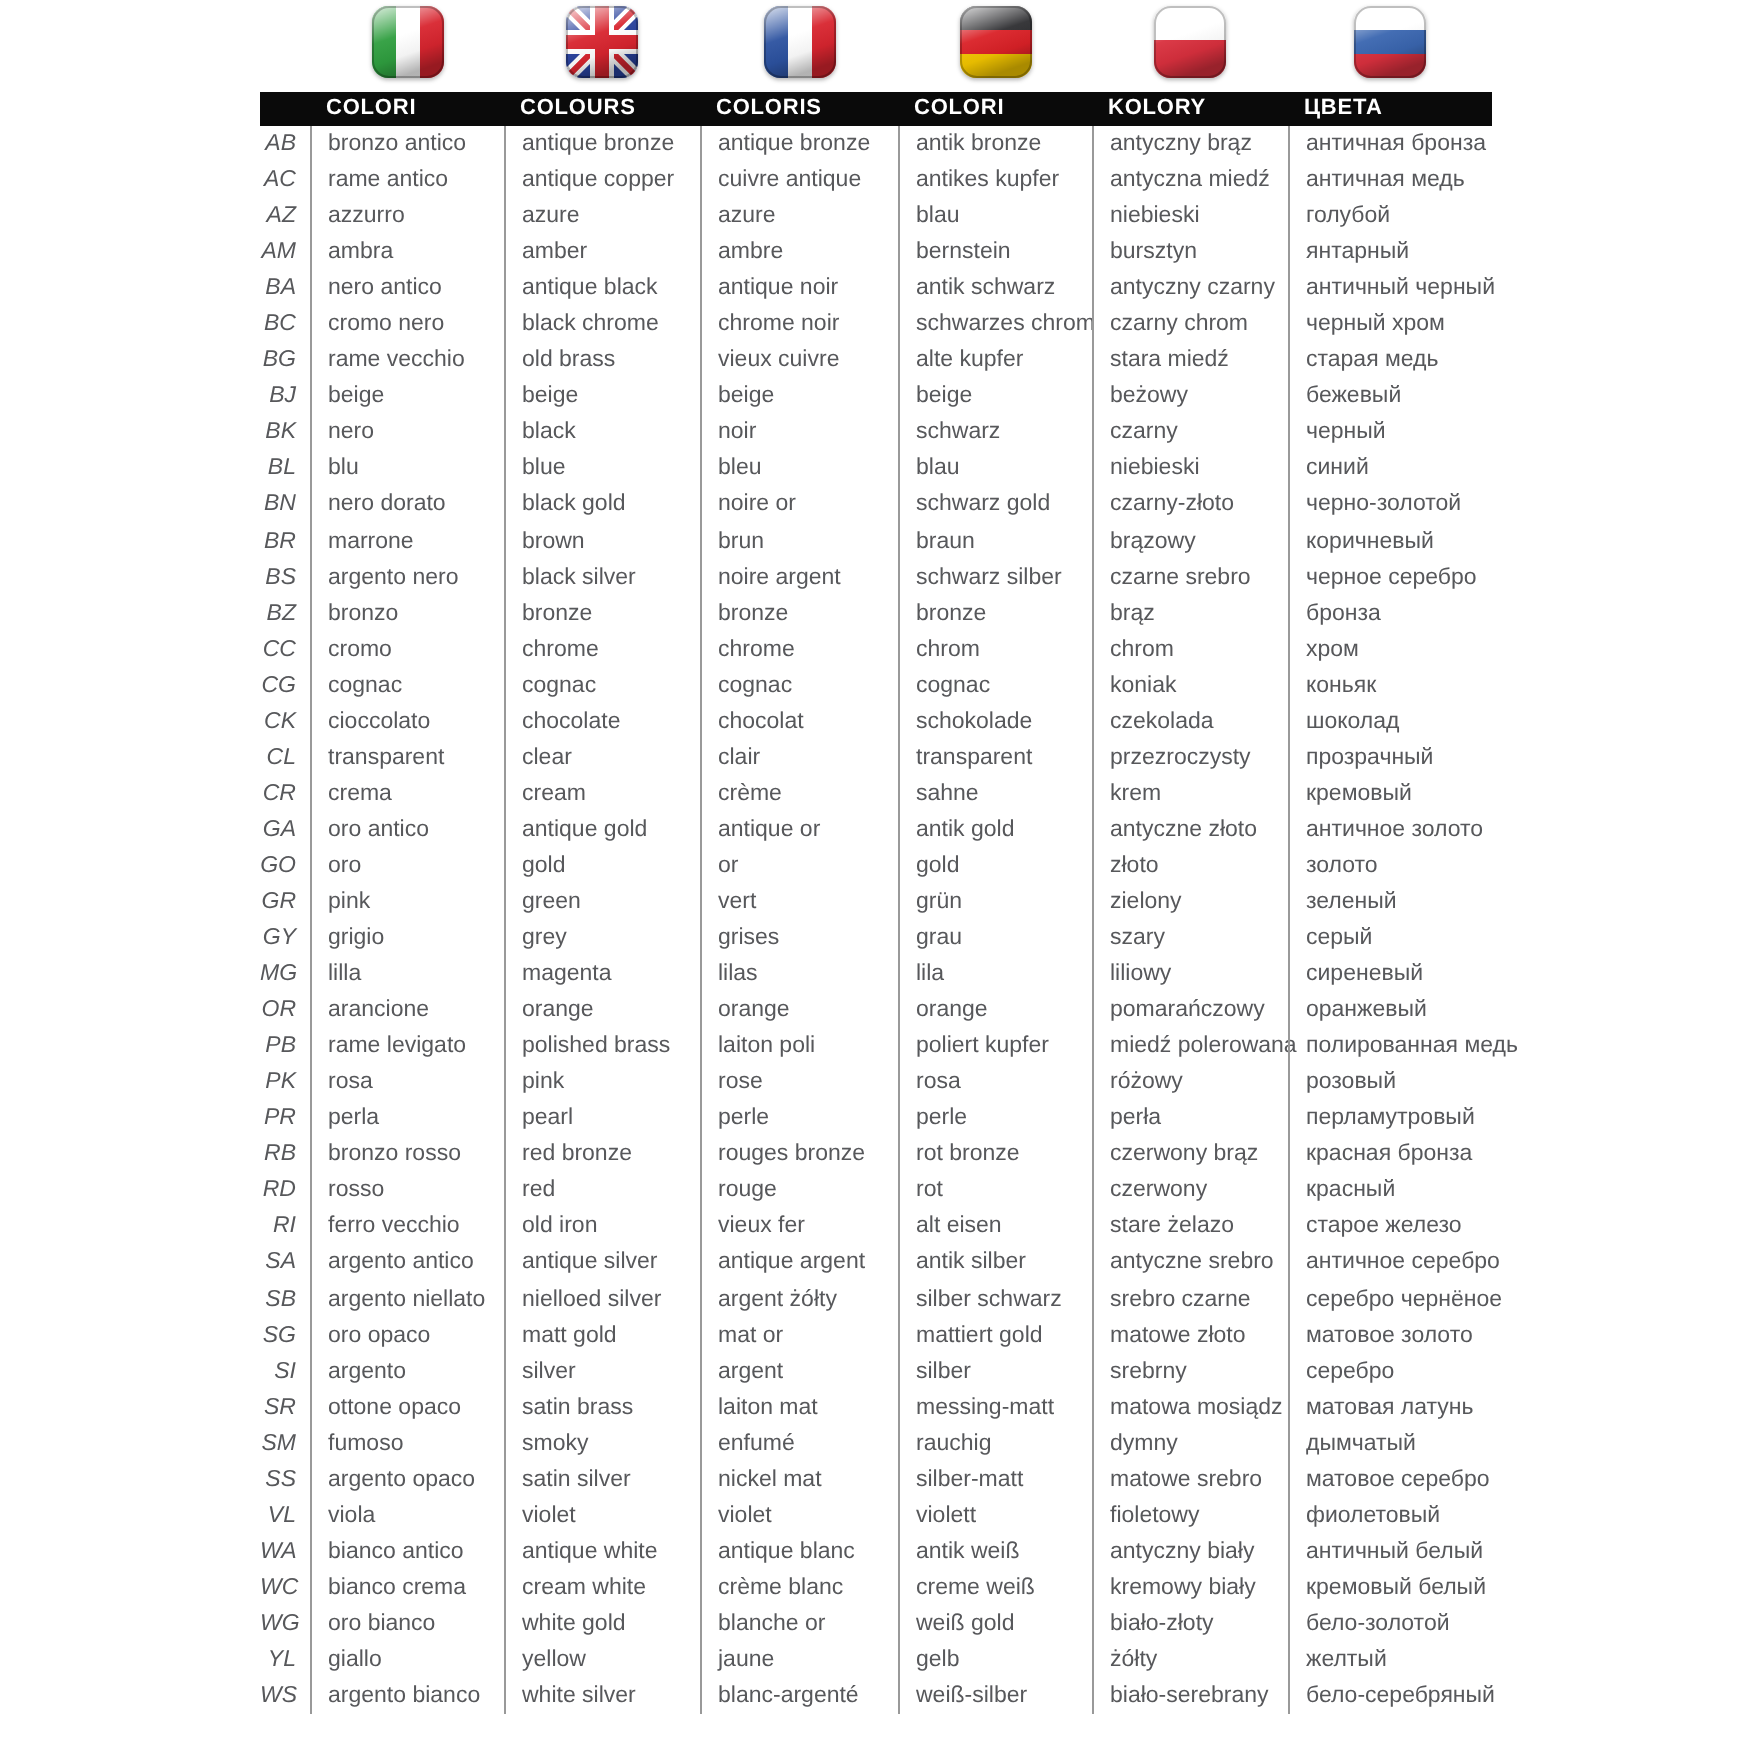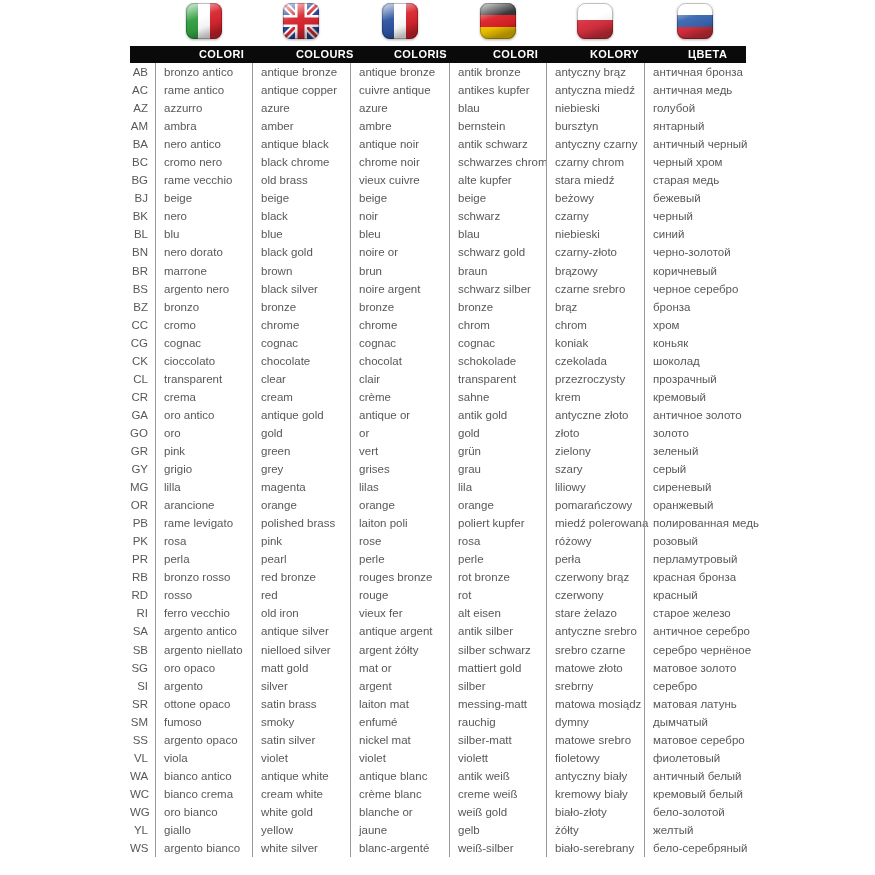--- a/index.html
+++ b/index.html
@@ -13,31 +13,31 @@
   
   .grid{display:grid;grid-template-columns:25px 97px 98px 99px 97px 98px 102px;}
 
   .flags-row{height:46px;align-items:start;}
   .flag-cell{display:flex;justify-content:center;padding-top:3px;}
   .flag{width:36px;height:36px;display:block;filter:drop-shadow(0 1px 1px rgba(0,0,0,.3));}
 
   .header-bar{height:17px;background:#0a0a0a;align-items:center;}
   .header-label{
     color:#ffffff;font-size:11px;font-weight:bold;letter-spacing:.4px;
-    padding-left:8px;white-space:nowrap;line-height:17px;margin-left:36px;
+    padding-left:8px;white-space:nowrap;line-height:17px;
   }
 
   .table-body{width:100%;}
   .row{height:18.05px;}
   .cell{
     font-size:11.5px;color:#57585b;line-height:18.05px;white-space:nowrap;
     padding-left:8px;border-left:1px solid #999;overflow:visible;
   }
   .cell.code{
-    border-left:none;text-align:right;padding-left:0;padding-right:7px;color:#57585b;
+    border-left:none;text-align:right;padding-left:0;padding-right:7px;color:#57585b;font-style:italic;
   }
   .cell.last{border-right:none;}
 </style>
 </head>
 <body>
 
 <svg width="0" height="0" style="position:absolute">
   <defs>
     <linearGradient id="gloss" x1="0" y1="0" x2="0.35" y2="1">
       <stop offset="0" stop-color="#ffffff" stop-opacity="0.85"></stop>

